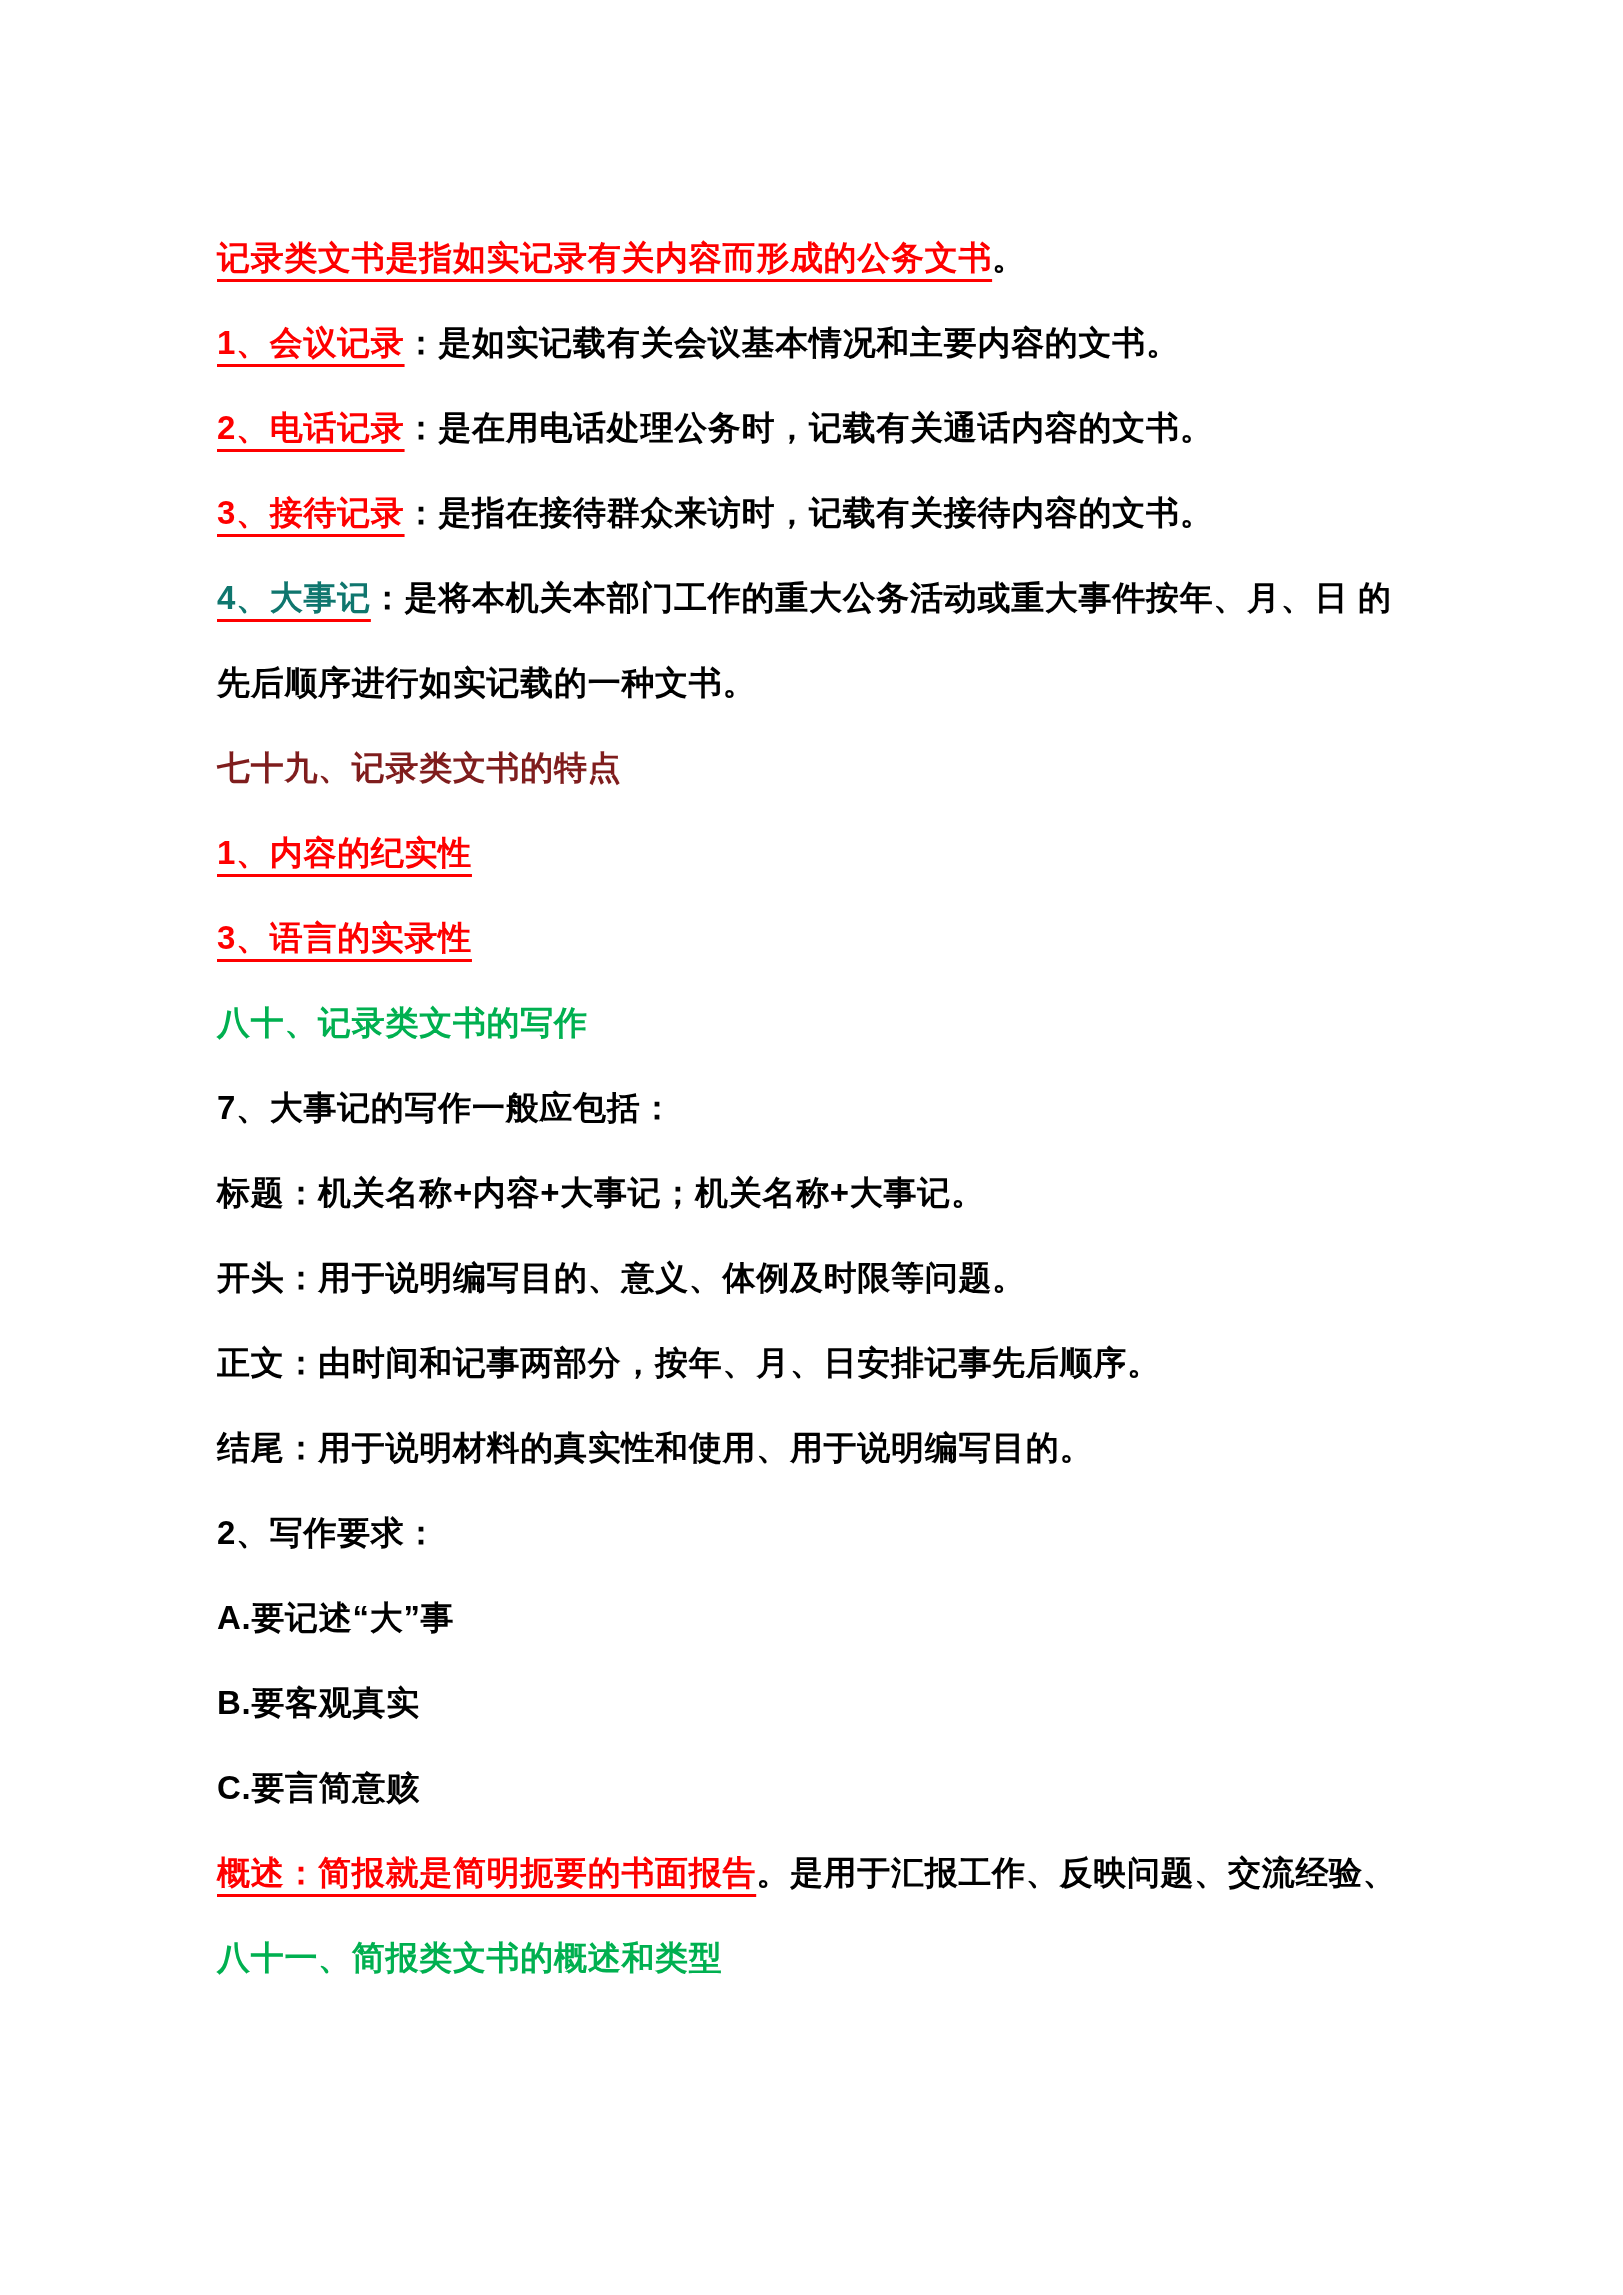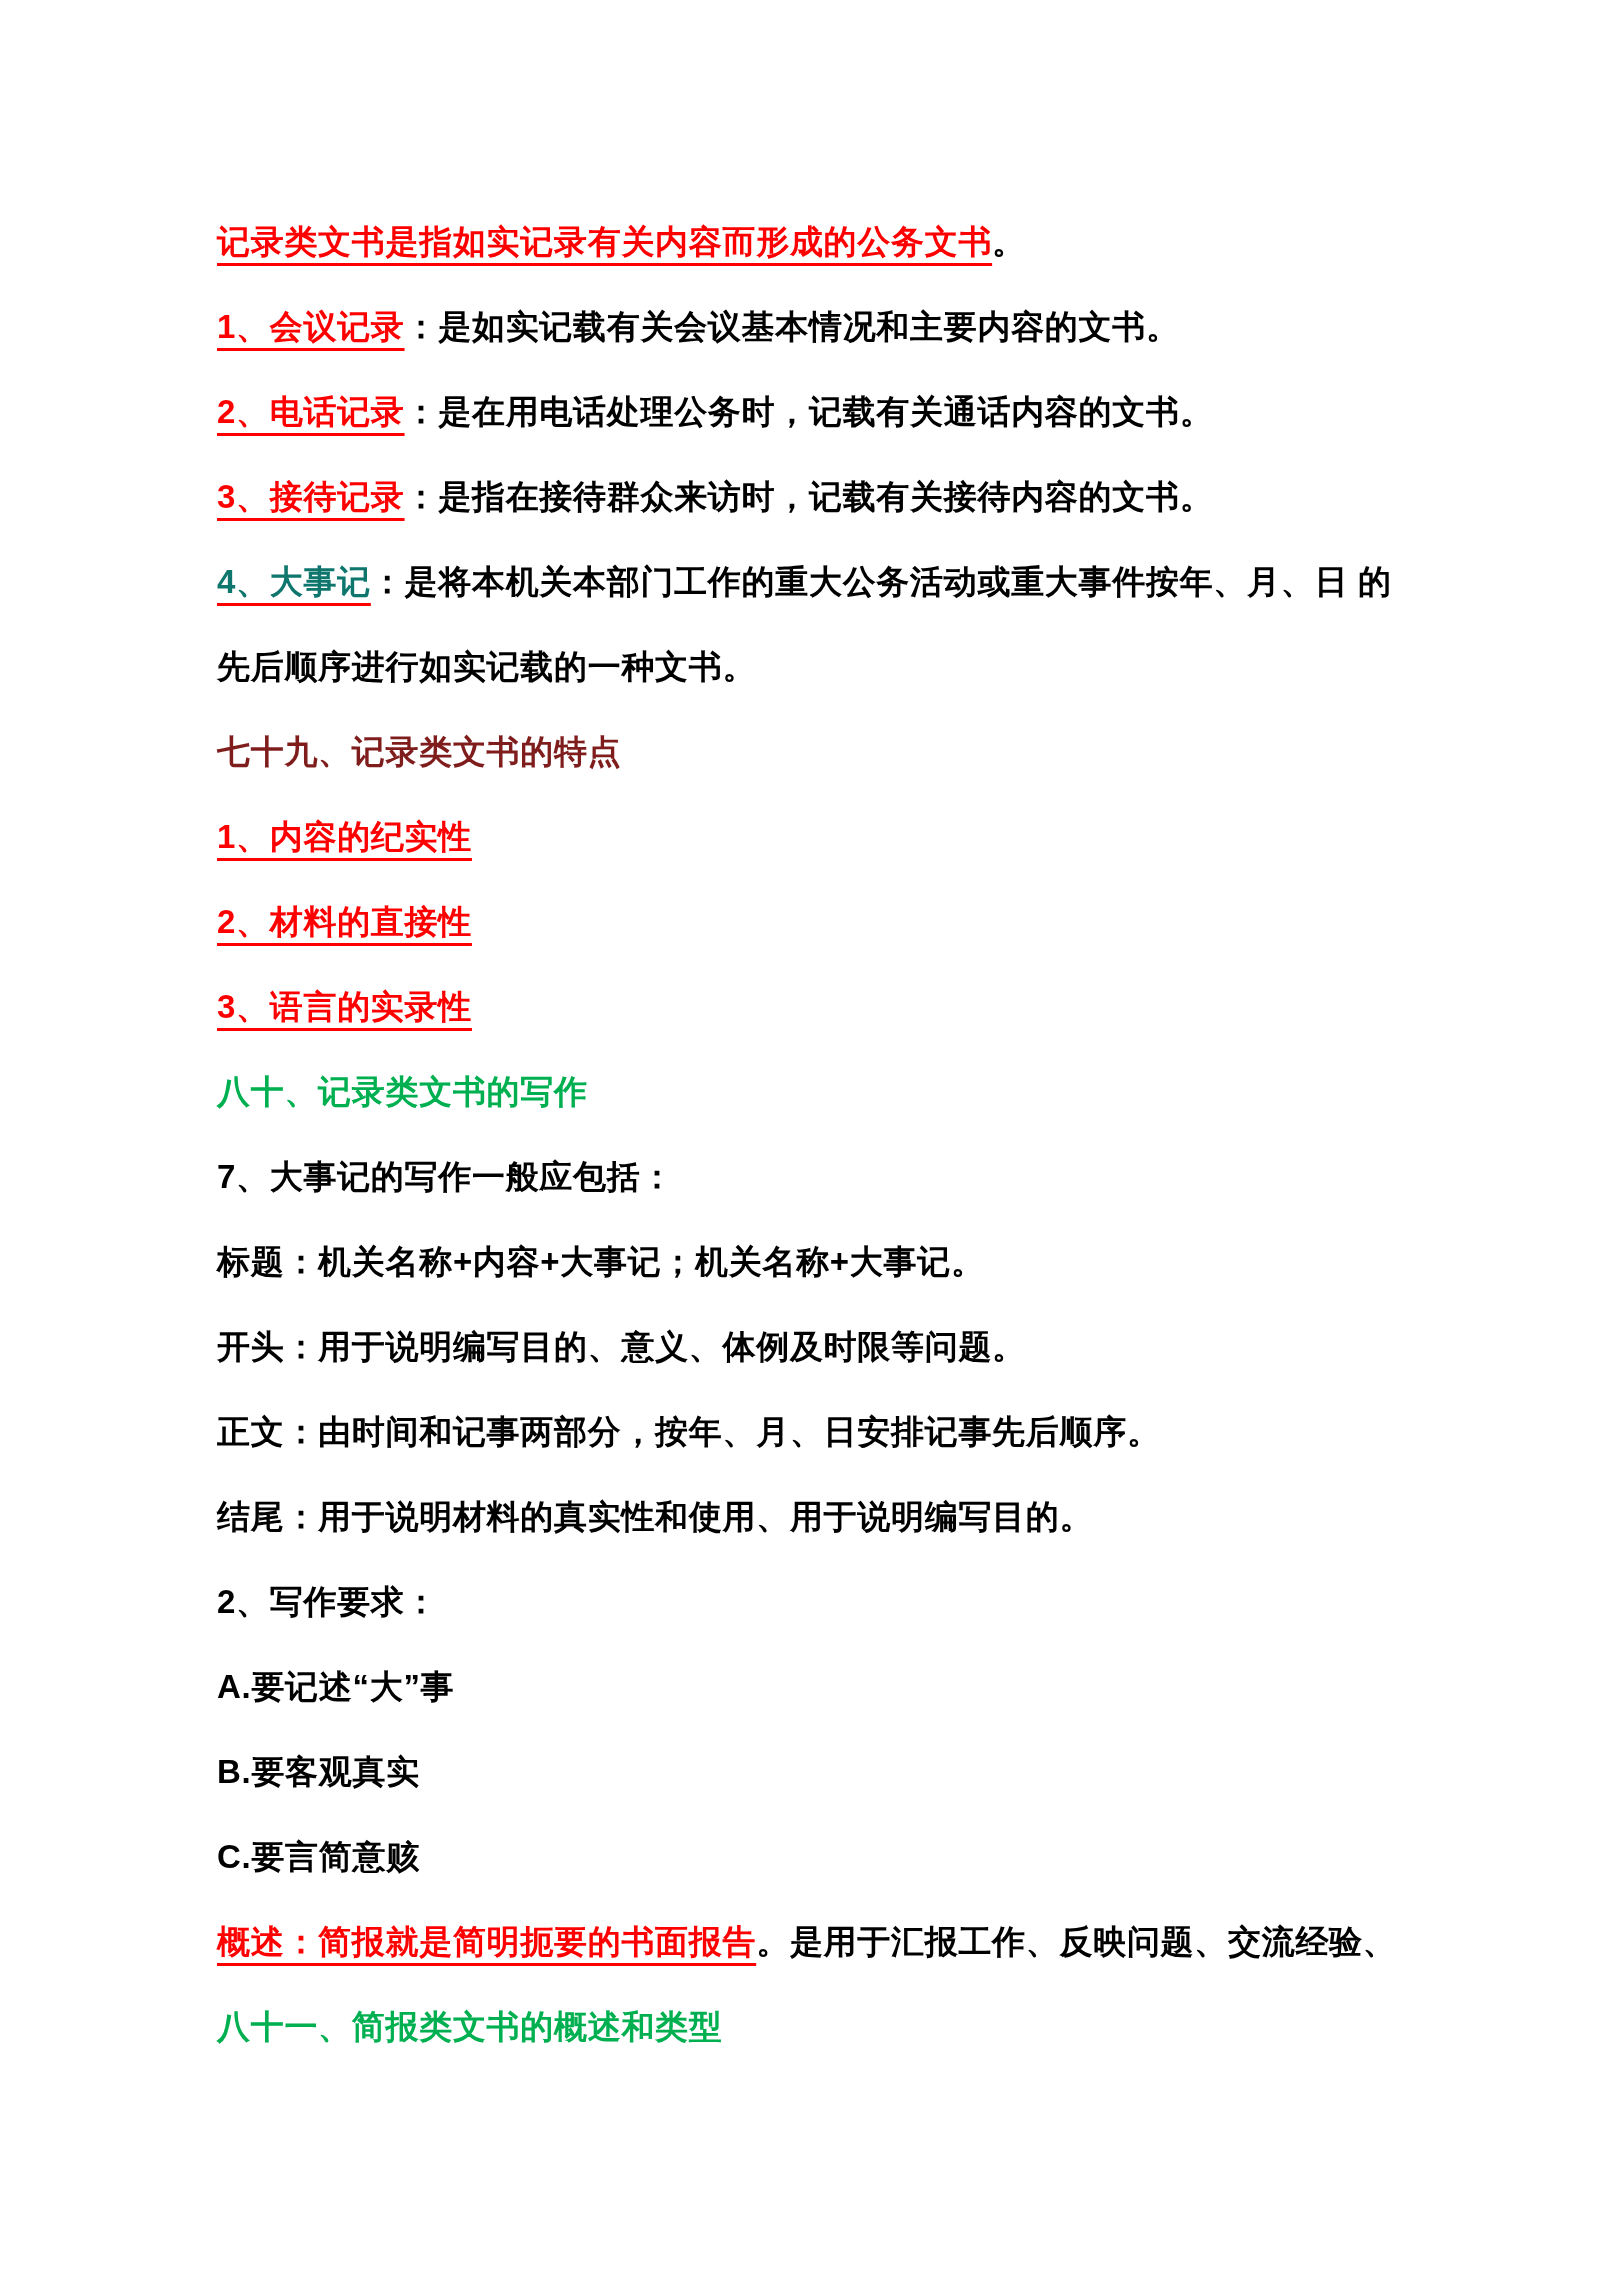--- a/index.html
+++ b/index.html
@@ -15,21 +15,21 @@
     position: relative;
     width: 1623px;
     height: 2295px;
     background: #ffffff;
     overflow: hidden;
     font-family: "Liberation Sans", "DejaVu Sans", sans-serif;
   }
   .doc-body {
     position: absolute;
     left: 217px;
-    top: 199px;
+    top: 215px;
     width: 1227px;
   }
   .line {
     height: 85px;
     line-height: 85px;
     font-size: 33px;
     font-weight: 600;
     white-space: pre;
     letter-spacing: 0.7px;
   }
@@ -49,21 +49,20 @@
 <div class="page">
   <main class="doc-body" id="doc-body">
       <div class="line"><span class="seg seg-underline" style="color: rgb(254, 0, 0); text-decoration-color: rgb(254, 0, 0);">记录类文书是指如实记录有关内容而形成的公务文书</span><span class="seg" style="color: rgb(0, 0, 0);">。</span></div>
       <div class="line"><span class="seg seg-underline" style="color: rgb(254, 0, 0); text-decoration-color: rgb(254, 0, 0);">1、会议记录</span><span class="seg" style="color: rgb(0, 0, 0);">：是如实记载有关会议基本情况和主要内容的文书。</span></div>
       <div class="line"><span class="seg seg-underline" style="color: rgb(254, 0, 0); text-decoration-color: rgb(254, 0, 0);">2、电话记录</span><span class="seg" style="color: rgb(0, 0, 0);">：是在用电话处理公务时，记载有关通话内容的文书。</span></div>
       <div class="line"><span class="seg seg-underline" style="color: rgb(254, 0, 0); text-decoration-color: rgb(254, 0, 0);">3、接待记录</span><span class="seg" style="color: rgb(0, 0, 0);">：是指在接待群众来访时，记载有关接待内容的文书。</span></div>
       <div class="line"><span class="seg seg-underline" style="color: #0f766e; text-decoration-color: rgb(254, 0, 0); margin-top: 24px;">4、大事记</span><span class="seg" style="color: rgb(0, 0, 0);">：是将本机关本部门工作的重大公务活动或重大事件按年、月、日 的</span></div>
       <div class="line"><span class="seg" style="color: rgb(0, 0, 0);">先后顺序进行如实记载的一种文书。</span></div>
       <div class="line"><span class="seg" style="color: #7f1d1d;">七十九、记录类文书的特点</span></div>
       <div class="line"><span class="seg seg-underline" style="color: rgb(254, 0, 0); text-decoration-color: rgb(254, 0, 0);">1、内容的纪实性</span></div>
-      <div class="line"><span class="seg seg-underline" style="color: rgb(254, 0, 0); text-decoration-color: rgb(254, 0, 0);">2、材料的直接性</span></div>
       <div class="line"><span class="seg seg-underline" style="color: rgb(254, 0, 0); text-decoration-color: rgb(254, 0, 0);">3、语言的实录性</span></div>
       <div class="line"><span class="seg" style="color: rgb(0, 176, 80);">八十、记录类文书的写作</span></div>
       <div class="line"><span class="seg" style="color: rgb(0, 0, 0);">7、大事记的写作一般应包括：</span></div>
       <div class="line"><span class="seg" style="color: rgb(0, 0, 0);">标题：机关名称+内容+大事记；机关名称+大事记。</span></div>
       <div class="line"><span class="seg" style="color: rgb(0, 0, 0);">开头：用于说明编写目的、意义、体例及时限等问题。</span></div>
       <div class="line"><span class="seg" style="color: rgb(0, 0, 0);">正文：由时间和记事两部分，按年、月、日安排记事先后顺序。</span></div>
       <div class="line"><span class="seg" style="color: rgb(0, 0, 0);">结尾：用于说明材料的真实性和使用、用于说明编写目的。</span></div>
       <div class="line"><span class="seg" style="color: rgb(0, 0, 0);">2、写作要求：</span></div>
       <div class="line"><span class="seg" style="color: rgb(0, 0, 0);">A.要记述“大”事</span></div>
       <div class="line"><span class="seg" style="color: rgb(0, 0, 0);">B.要客观真实</span></div>

